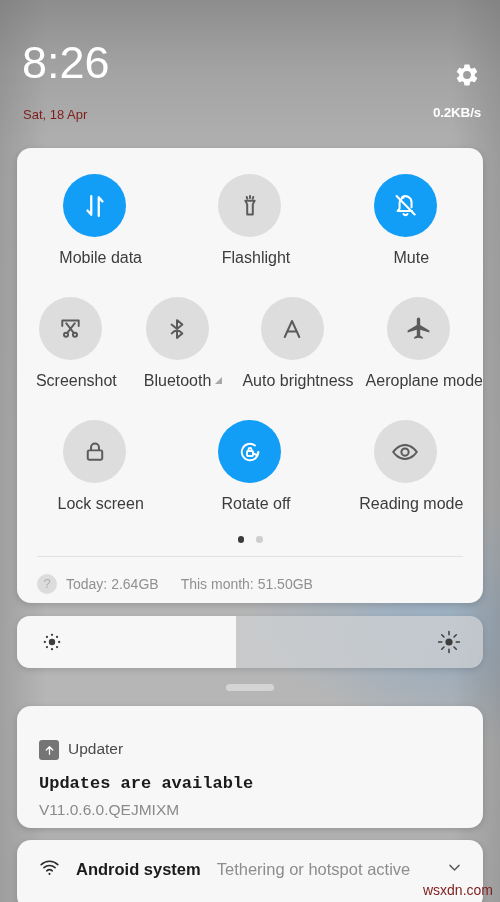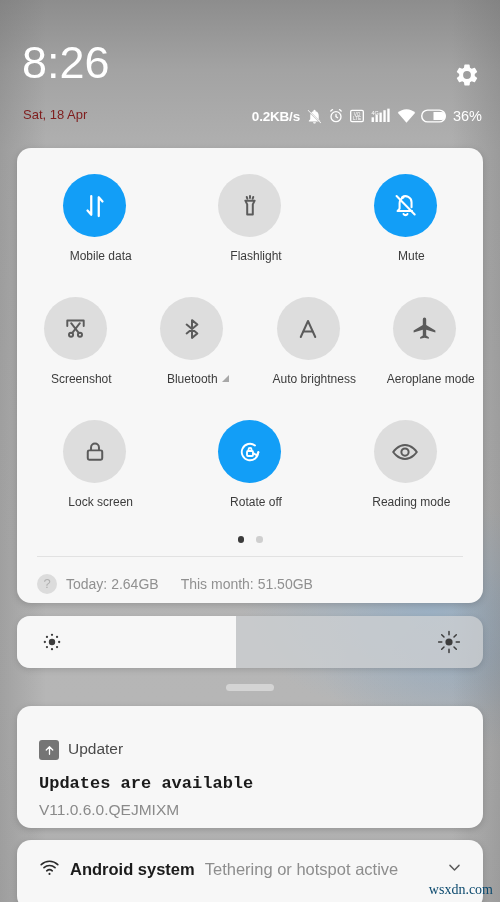--- a/index.html
+++ b/index.html
@@ -62,20 +62,21 @@
     right: 20px; top: 62px;
     width: 26px; height: 26px;
   }
   .statusicons {
     position: absolute;
     right: 18px; top: 105px;
     height: 22px;
     display: flex;
     align-items: center;
     gap: 5px;
+    flex-direction: column;
   }
   .netspeed {
     font-size: 13.5px;
     font-weight: bold;
     color: #ffffff;
     margin-right: 1px;
     letter-spacing: -0.2px;
   }
   .battpct {
     font-size: 14.5px;
@@ -118,21 +119,21 @@
     border-radius: 50%;
     background: #dddddd;
     display: flex;
     align-items: center;
     justify-content: center;
     margin-top: 12px;
   }
   .tile-circle.on { background: #129ef7; }
   .tile-label {
     margin-top: 12px;
-    font-size: 12px;
+    font-size: 16px;
     color: #3c3c3c;
     display: flex;
     align-items: center;
     gap: 4px;
     white-space: nowrap;
     margin-left: 12px;
   }
   .tile-label .tri {
     display: inline-block;
     width: 0; height: 0;
@@ -267,41 +268,41 @@
 
   #notif-android {
     left: 17px; top: 840px;
     width: 466px; height: 70px;
   }
   .nt2-line {
     position: absolute;
     left: 22px; top: 18px;
     display: flex;
     align-items: center;
-    gap: 10px;
+    gap: 16px;
     width: 424px;
   }
   .nt2-app {
     font-size: 16.5px;
     font-weight: bold;
     color: #1b1b1b;
   }
   .nt2-text {
     font-size: 16.5px;
     color: #8d8d8d;
     flex: 1 1 auto;
   }
 
   
   .watermark {
     position: absolute;
     right: 7px; bottom: 4px;
     font-size: 14px;
-    color: #0c4a6e;
-    font-family: Liberation Serif, serif;
+    color: #7f1d1d;
+    font-family: Liberation Sans, sans-serif;
   }
 </style>
 </head>
 <body>
 
 <div id="screen">
 
   <div class="wallpaper"></div>
   <div class="wall-vignette"></div>
 

